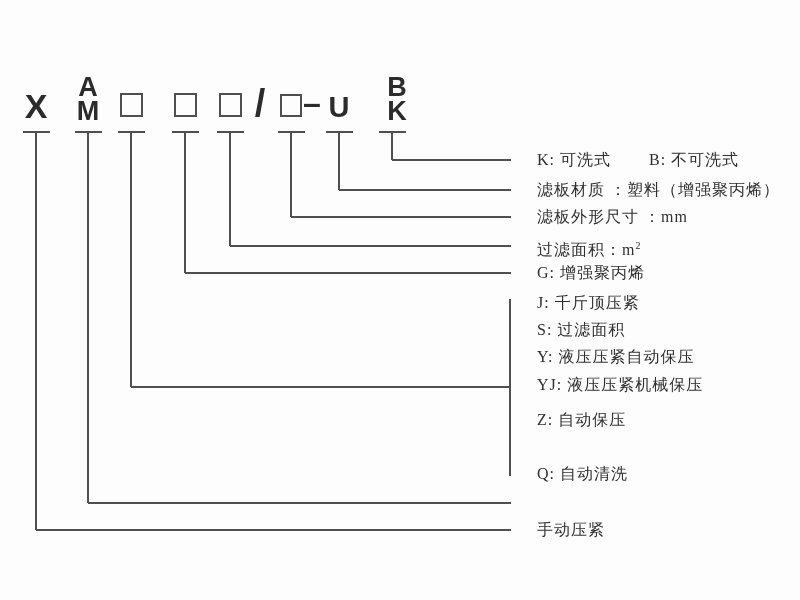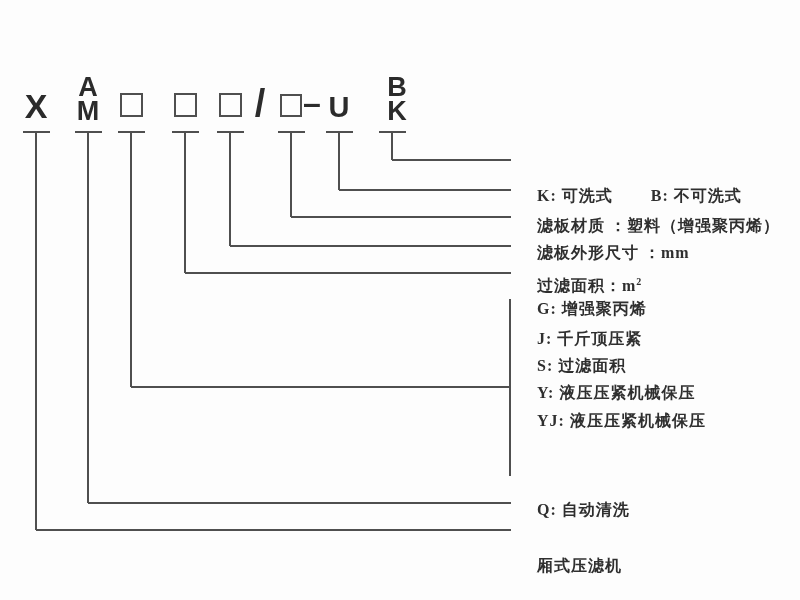--- a/index.html
+++ b/index.html
@@ -28,22 +28,22 @@
     position:absolute;width:19px;height:20px;
     border:2px solid #4f4f4f;background:transparent;
   }
   
   .tick{position:absolute;height:2px;width:27px;background:#4f4f4f;}
   .lv{position:absolute;width:2px;background:#4f4f4f;}
   .lh{position:absolute;height:2px;background:#4f4f4f;}
   
   .row{
     position:absolute;left:537px;height:22px;line-height:22px;
-    color:#2f2f2f;font-size:16px;font-weight:bold;
-    letter-spacing:1px;white-space:nowrap;margin-top:36px;
+    color:#2f2f2f;font-size:16px;font-weight:normal;
+    letter-spacing:1px;white-space:nowrap;
   }
   .row .b2{margin-left:38px;}
   .row sup{font-size:10px;letter-spacing:0;}
 </style>
 </head>
 <body>
 
 <div id="stage">
 
   <div class="sym big" style="left:21px;top:89px;width:30px">X</div>
@@ -107,25 +107,28 @@
   <div class="row" style="top:262px">
     <span>G: 增强聚丙烯</span>
   </div>
   <div class="row" style="top:292px">
     <span>J: 千斤顶压紧</span>
   </div>
   <div class="row" style="top:319px">
     <span>S: 过滤面积</span>
   </div>
   <div class="row" style="top:346px">
-    <span>Y: 液压压紧机械保压</span>
+    <span>Y: 液压压紧自动保压</span>
   </div>
   <div class="row" style="top:374px">
     <span>YJ: 液压压紧机械保压</span>
+  </div>
+  <div class="row" style="top:409px">
+    <span>Z: 自动保压</span>
   </div>
   <div class="row" style="top:463px">
     <span>Q: 自动清洗</span>
   </div>
   <div class="row" style="top:519px">
-    <span>厢式压滤机</span>
+    <span>手动压紧</span>
   </div>
 
 </div>
 
 </body></html>

